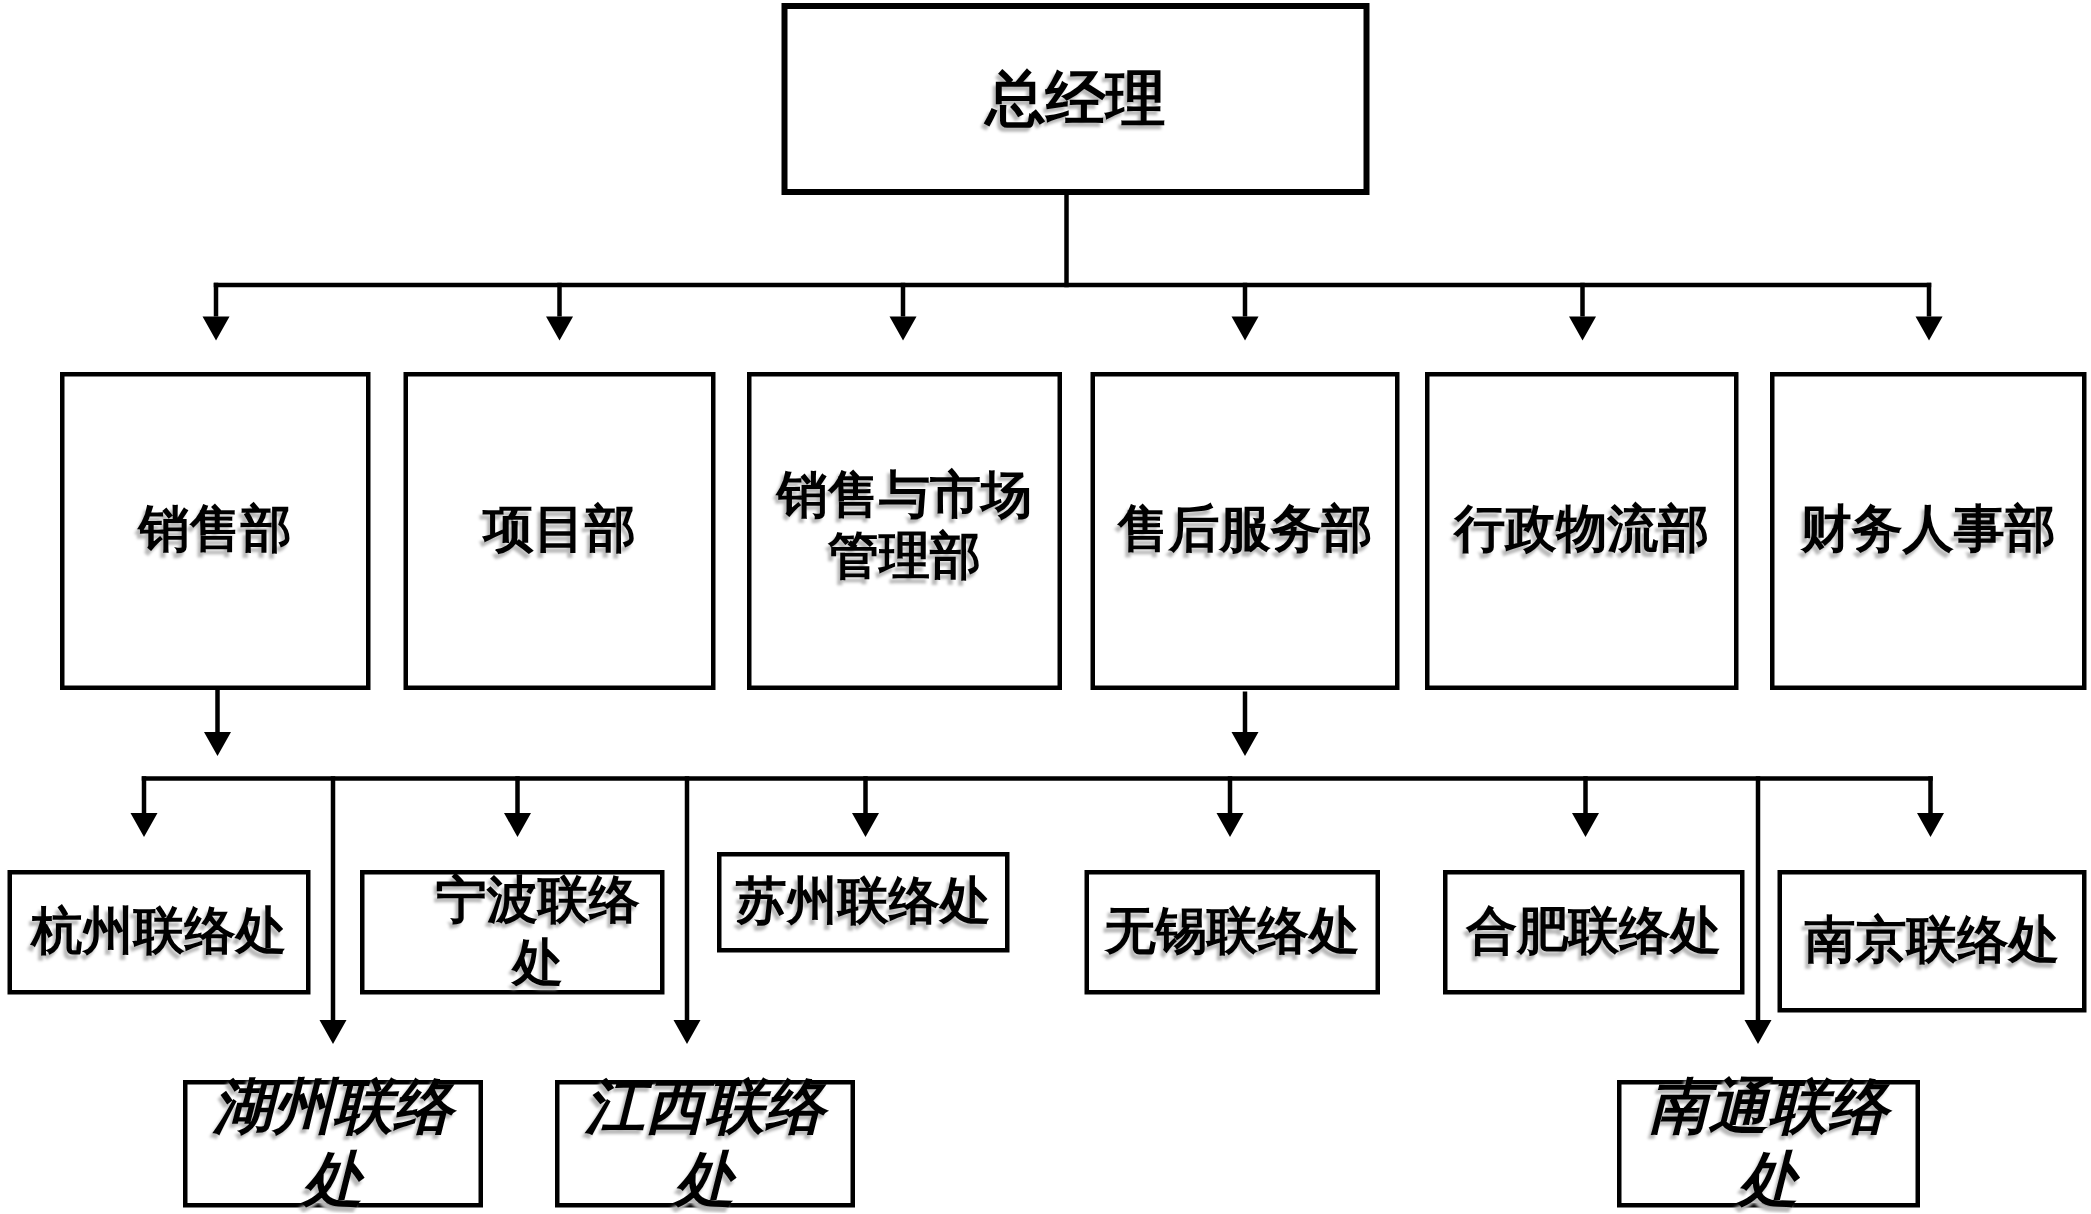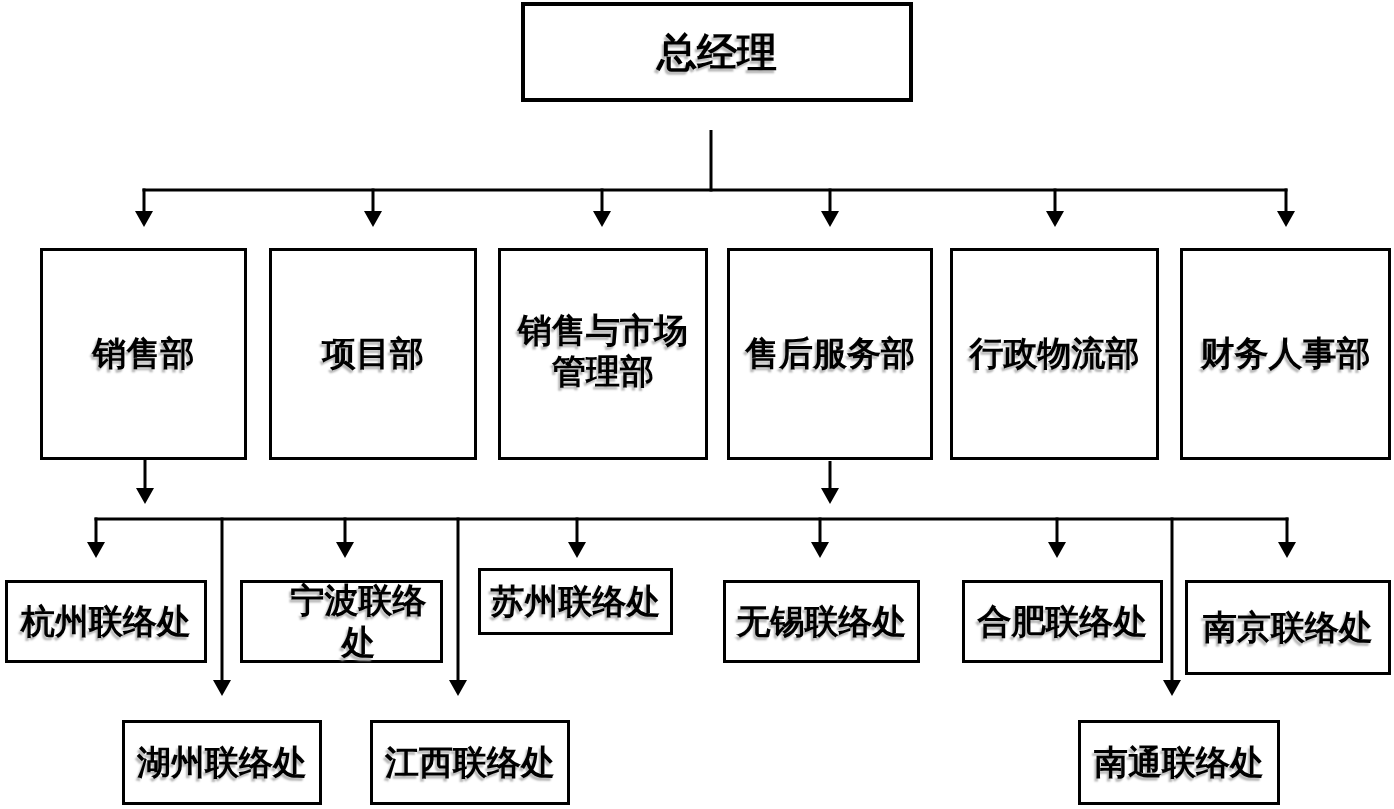--- a/index.html
+++ b/index.html
@@ -36,21 +36,21 @@
     font-weight: bold;
     text-shadow: -2px 3px 2px #b8b8b8;
     line-height: 1.22;
   }
   .node.root {
     border-width: 4px;
     font-size: 40px;
   }
   .node.lvl2 { font-size: 34px; padding: 0 8px; }
   .node.lvl3 { font-size: 34px; }
-  .node.lvl4 { font-size: 34px; }
+  .node.lvl4 { font-size: 40px; font-style: italic; }
   .watermark {
     position: absolute;
     left: 486px;
     top: 761px;
     font-family: "DejaVu Sans Mono", "Liberation Mono", monospace;
     font-weight: bold;
     font-size: 33px;
     color: #000000;
     white-space: nowrap;
     z-index: 20;
@@ -110,21 +110,21 @@
       <path d="M811,542 L829,542 L820,558 Z"></path>
       <path d="M1048,542 L1066,542 L1057,558 Z"></path>
       <path d="M1278,542 L1296,542 L1287,558 Z"></path>
 
       <path d="M213,680 L231,680 L222,696 Z"></path>
       <path d="M449,680 L467,680 L458,696 Z"></path>
       <path d="M1163,680 L1181,680 L1172,696 Z"></path>
     </g>
   </svg>
 
-  <div class="node root" style="left:521px; top:2px; width:392px; height:100px;">
+  <div class="node root" style="left:521px; top:2px; width:392px; height:128px;">
     <span>总经理</span>
   </div>
 
   <div class="node lvl2" style="left:40px; top:248px; width:207px; height:212px;">
     <span>销售部</span>
   </div>
   <div class="node lvl2" style="left:269px; top:248px; width:208px; height:212px;">
     <span>项目部</span>
   </div>
   <div class="node lvl2" style="left:498px; top:248px; width:210px; height:212px;font-family:Liberation Mono, monospace;">

